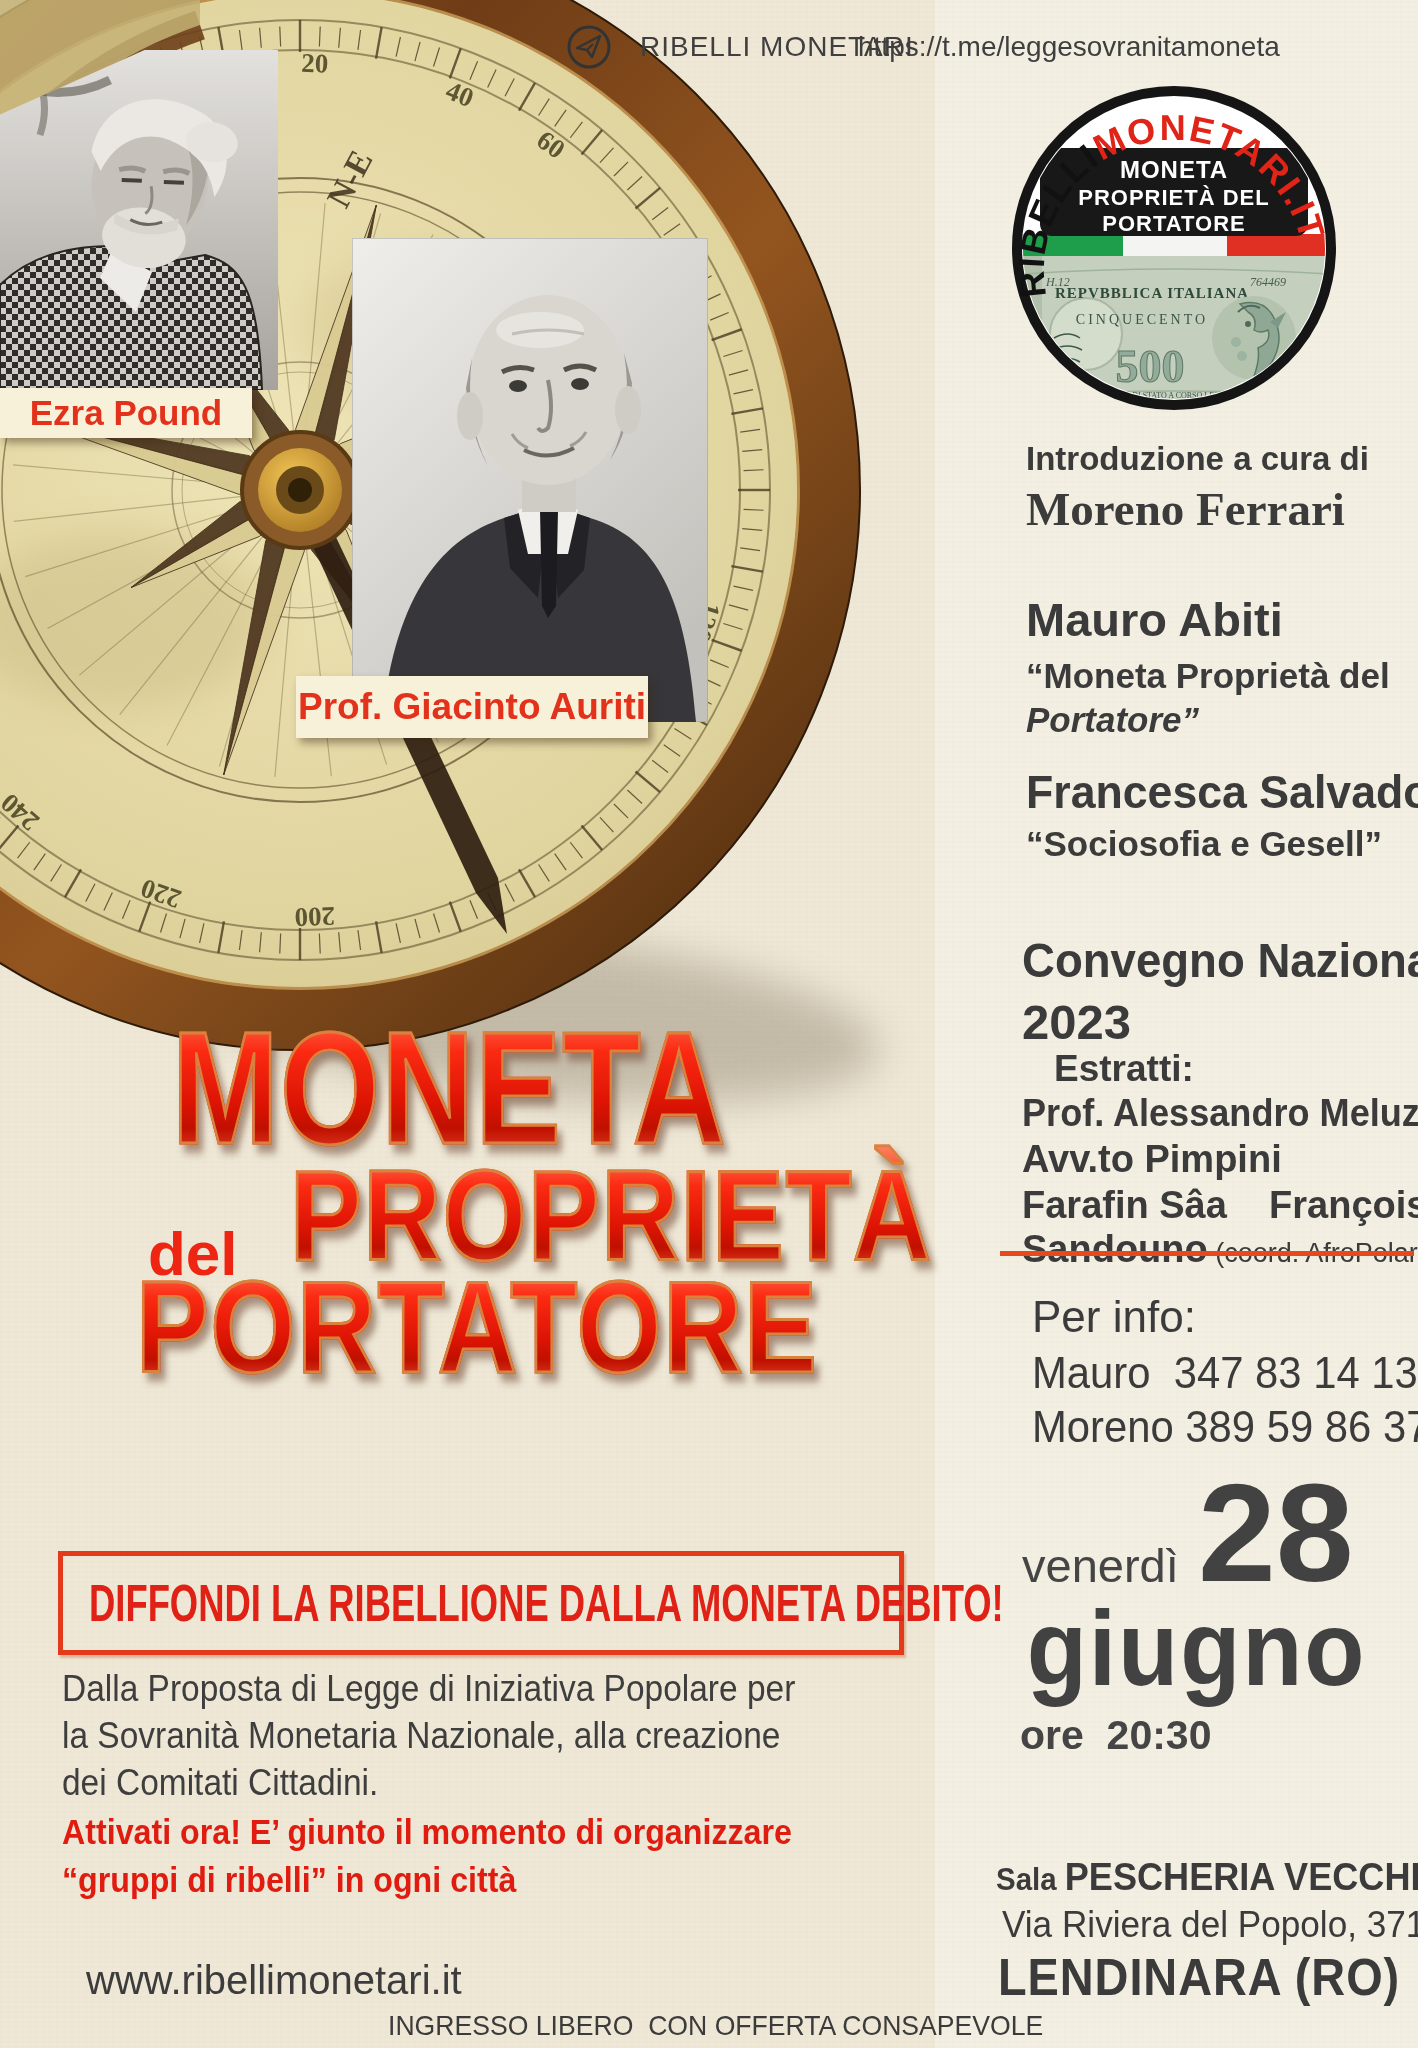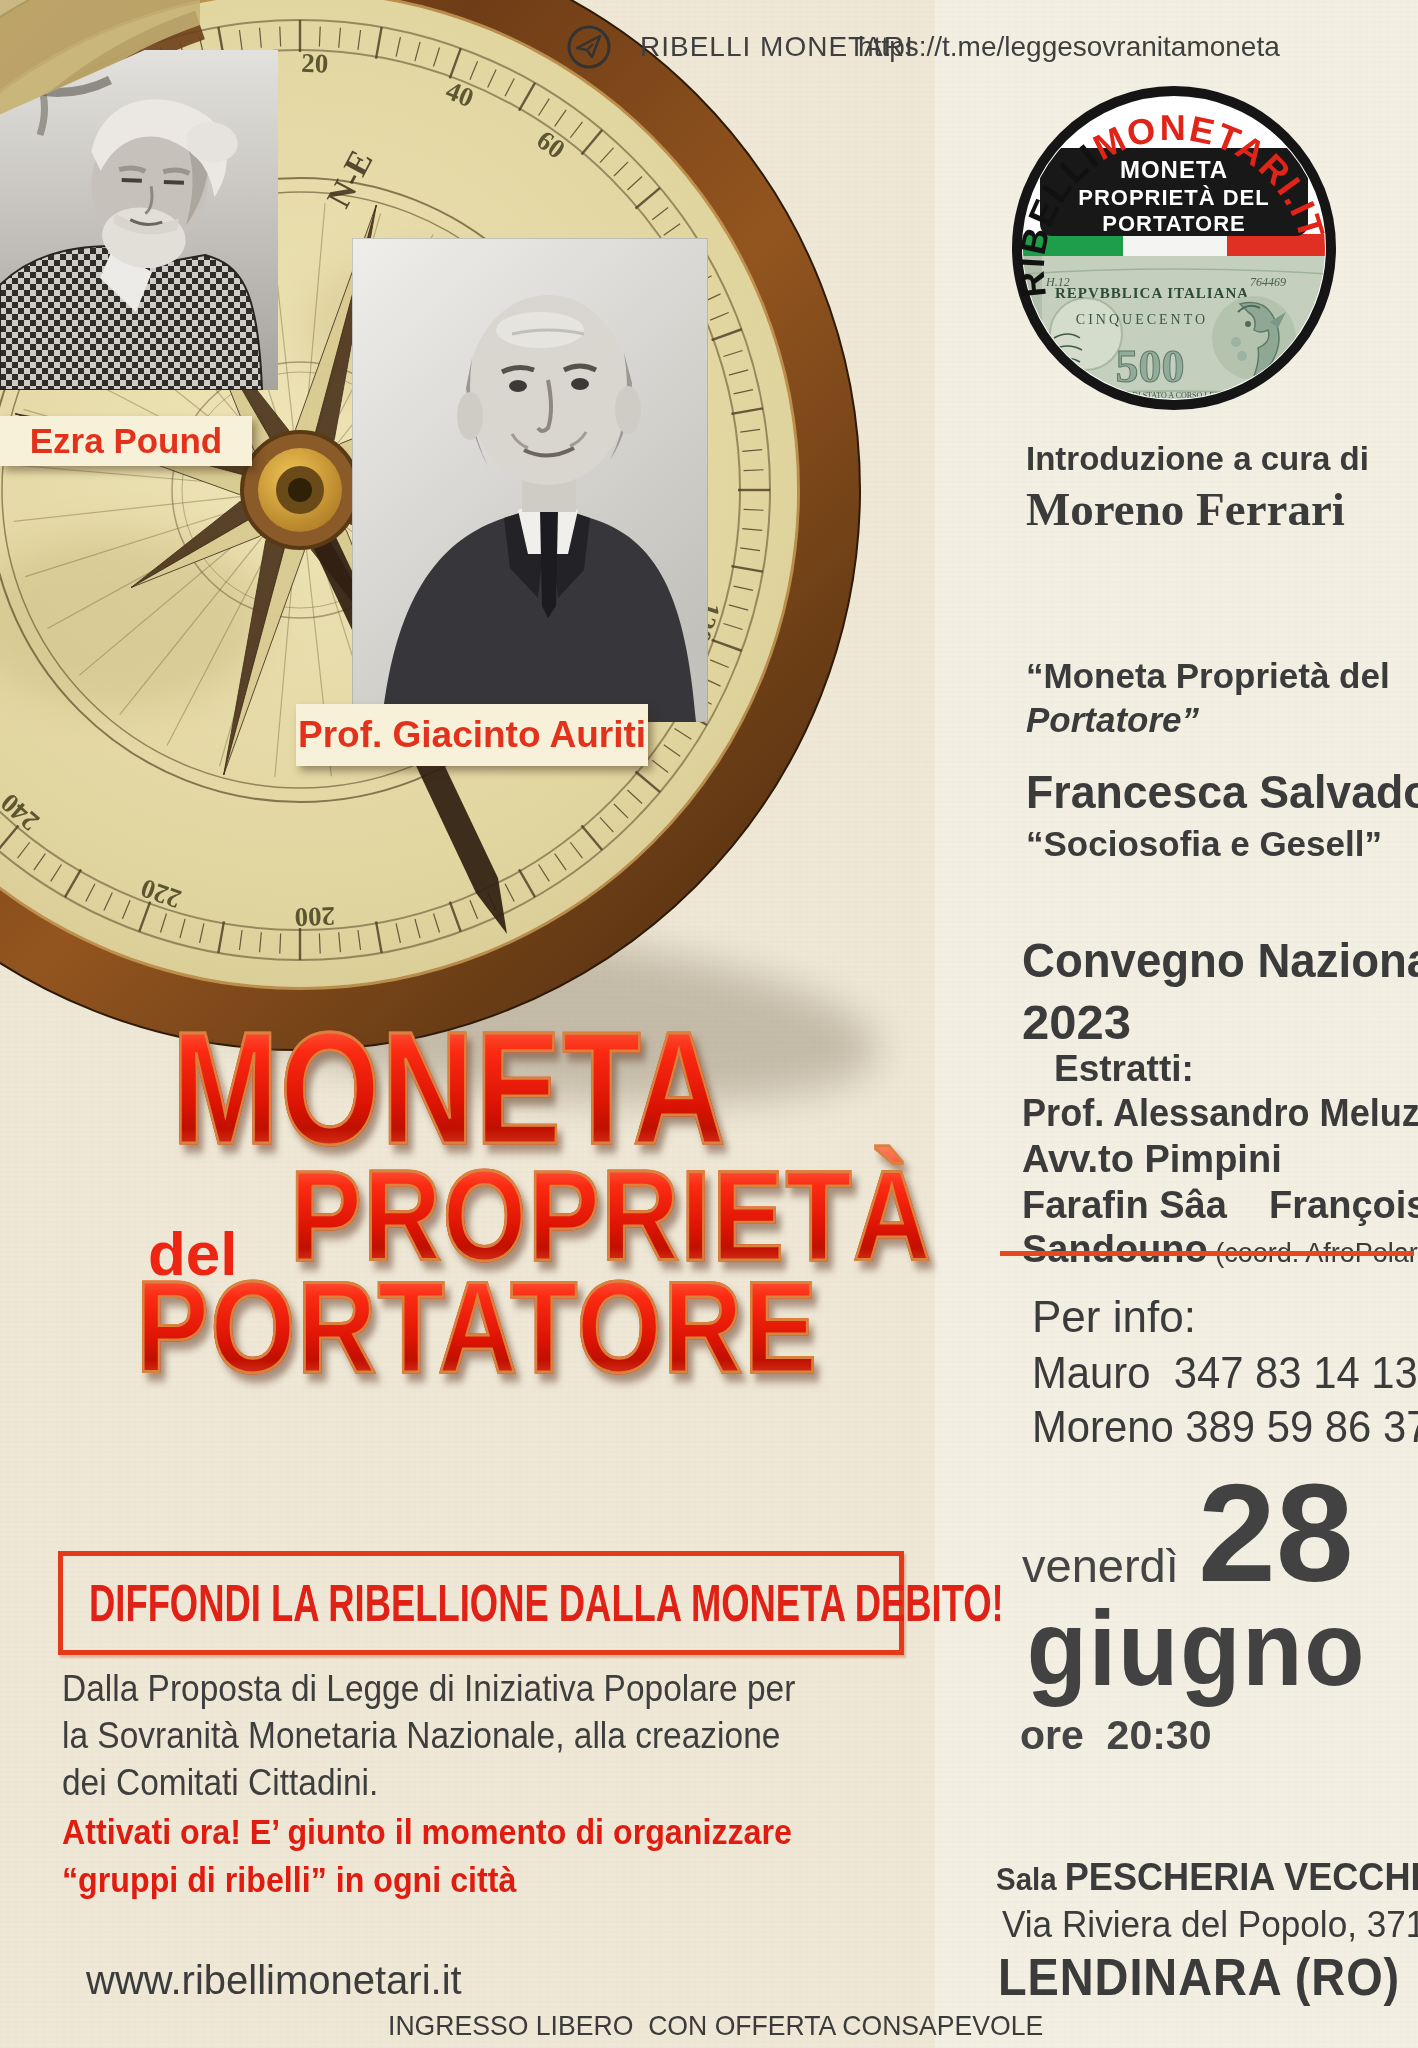--- a/index.html
+++ b/index.html
@@ -16,21 +16,21 @@
   .nw{white-space:nowrap;}
   .pre{white-space:pre;}
 
   
   .hdr-brand{left:640px;top:31px;font-size:28px;color:#3f3f3f;letter-spacing:1px;}
   .hdr-url{left:858px;top:31px;font-size:28px;color:#3f3f3f;text-decoration:none;text-align:right;}
 
   
   .tag{background:#f8f1da;box-shadow:4px 5px 8px rgba(60,40,20,.45);
        display:flex;align-items:center;justify-content:center;
-       color:#e3321c;font-weight:bold;margin-top:28px;}
+       color:#e3321c;font-weight:bold;}
   .tag-pound{left:0;top:388px;width:252px;height:50px;font-size:35px;}
   .tag-auriti{left:296px;top:676px;width:352px;height:62px;font-size:37px;}
 
   
   .t3d{font-weight:bold;color:#e8240f;transform-origin:left top;letter-spacing:2px;}
   @supports (-webkit-background-clip:text){
     .t3d{background:linear-gradient(180deg,#ff8a6a 0%,#fb2a12 30%,#dd1404 58%,#c01000 72%,#ff6a4a 100%);
       -webkit-background-clip:text;background-clip:text;color:transparent;
       -webkit-text-stroke:3px #d8823e;
       filter:drop-shadow(6px 8px 4px rgba(110,70,50,.55));}
@@ -513,20 +513,21 @@
     <text font-size="36" font-weight="bold" letter-spacing="2">
       <textPath href="#arcpath" startOffset="6">
         <tspan fill="#111111">RIBELLI</tspan><tspan fill="#e02418">MONETARI.IT</tspan>
       </textPath>
     </text>
   </svg>
 
   <div class="abs z4 rc b intro-label nw">Introduzione a cura di</div>
   <div class="abs z4 rc b intro-name nw">Moreno Ferrari</div>
 
+  <div class="abs z4 rc b sp1-name nw">Mauro Abiti</div>
   <div class="abs z4 rc b sp1-t1 nw">“Moneta Proprietà del</div>
   <div class="abs z4 rc b sp1-t2 nw">Portatore”</div>
 
   <div class="abs z4 rc b sp2-name nw">Francesca Salvador</div>
   <div class="abs z4 rc b sp2-t1 nw">“Sociosofia e Gesell”</div>
 
   <div class="abs z4 rc b conv-1 nw">Convegno Nazionale</div>
   <div class="abs z4 rc b conv-2 nw">2023</div>
   <div class="abs z4 rc b estratti nw">Estratti:</div>
   <div class="abs z4 rc b n0 nw">Prof. Alessandro Meluzzi</div>

